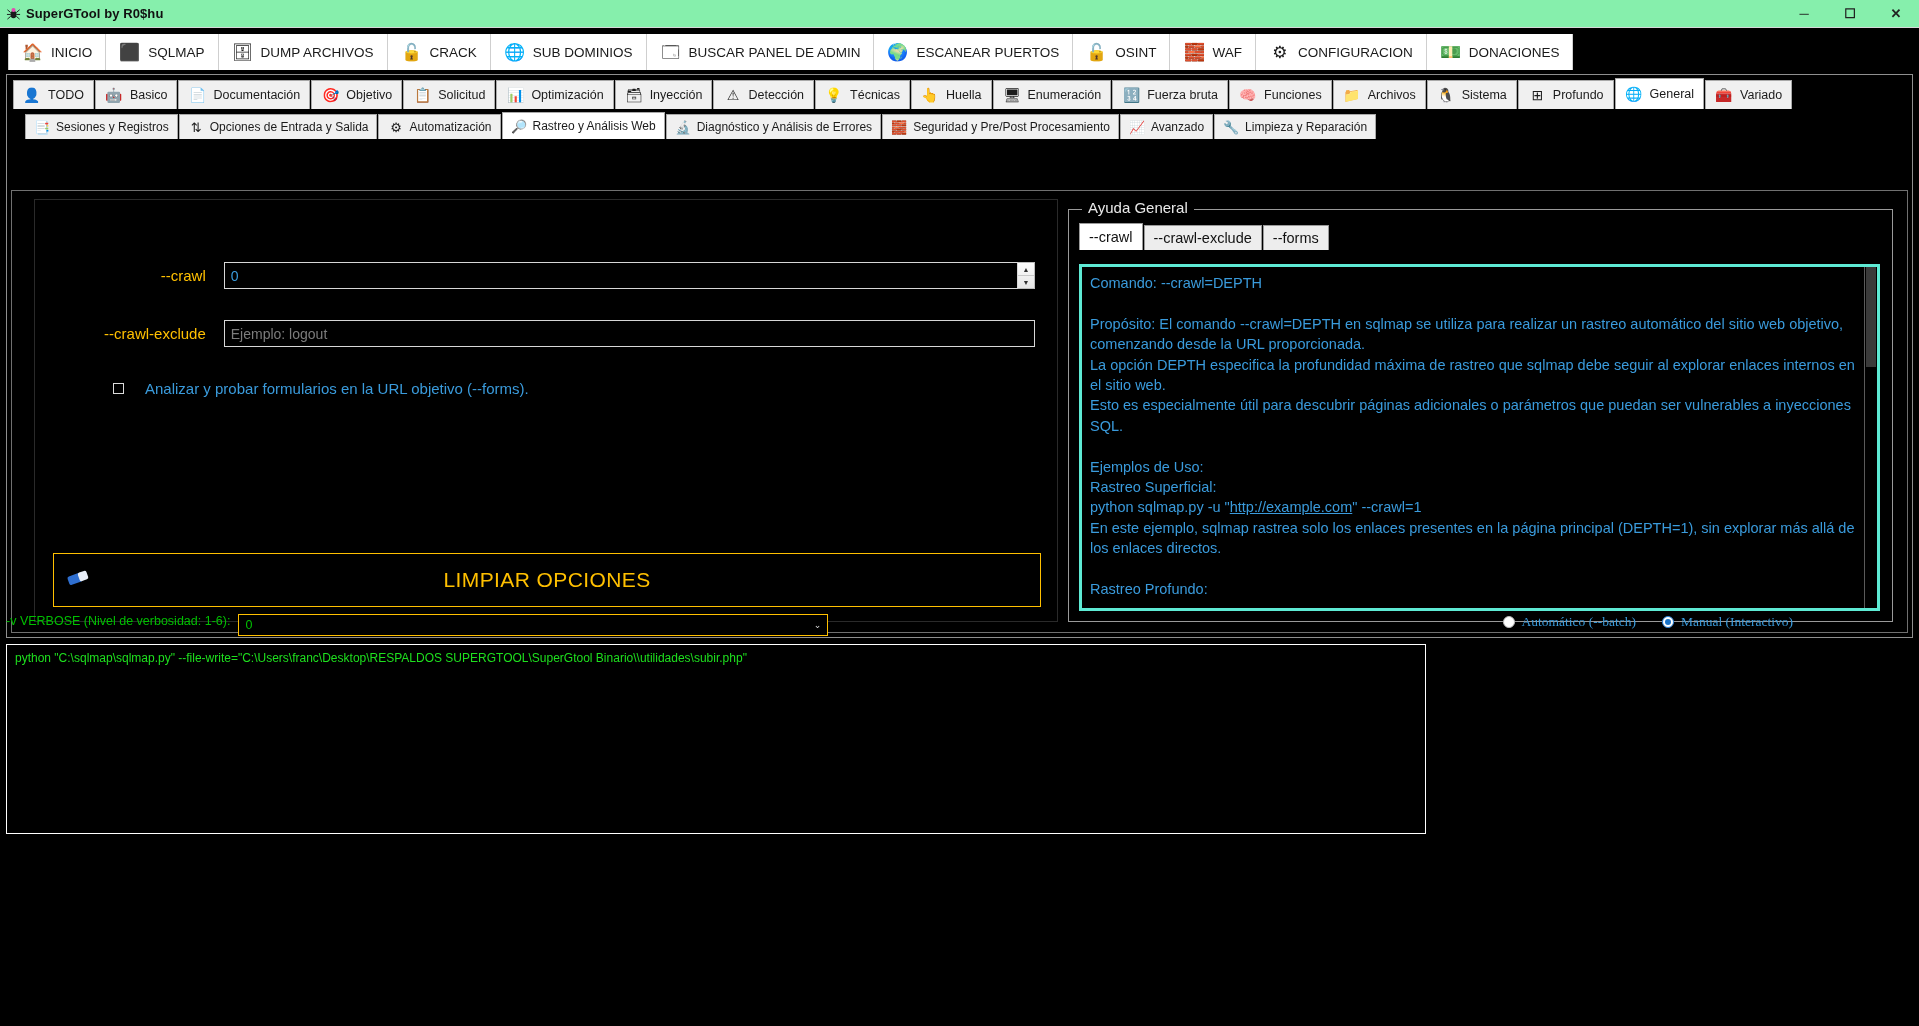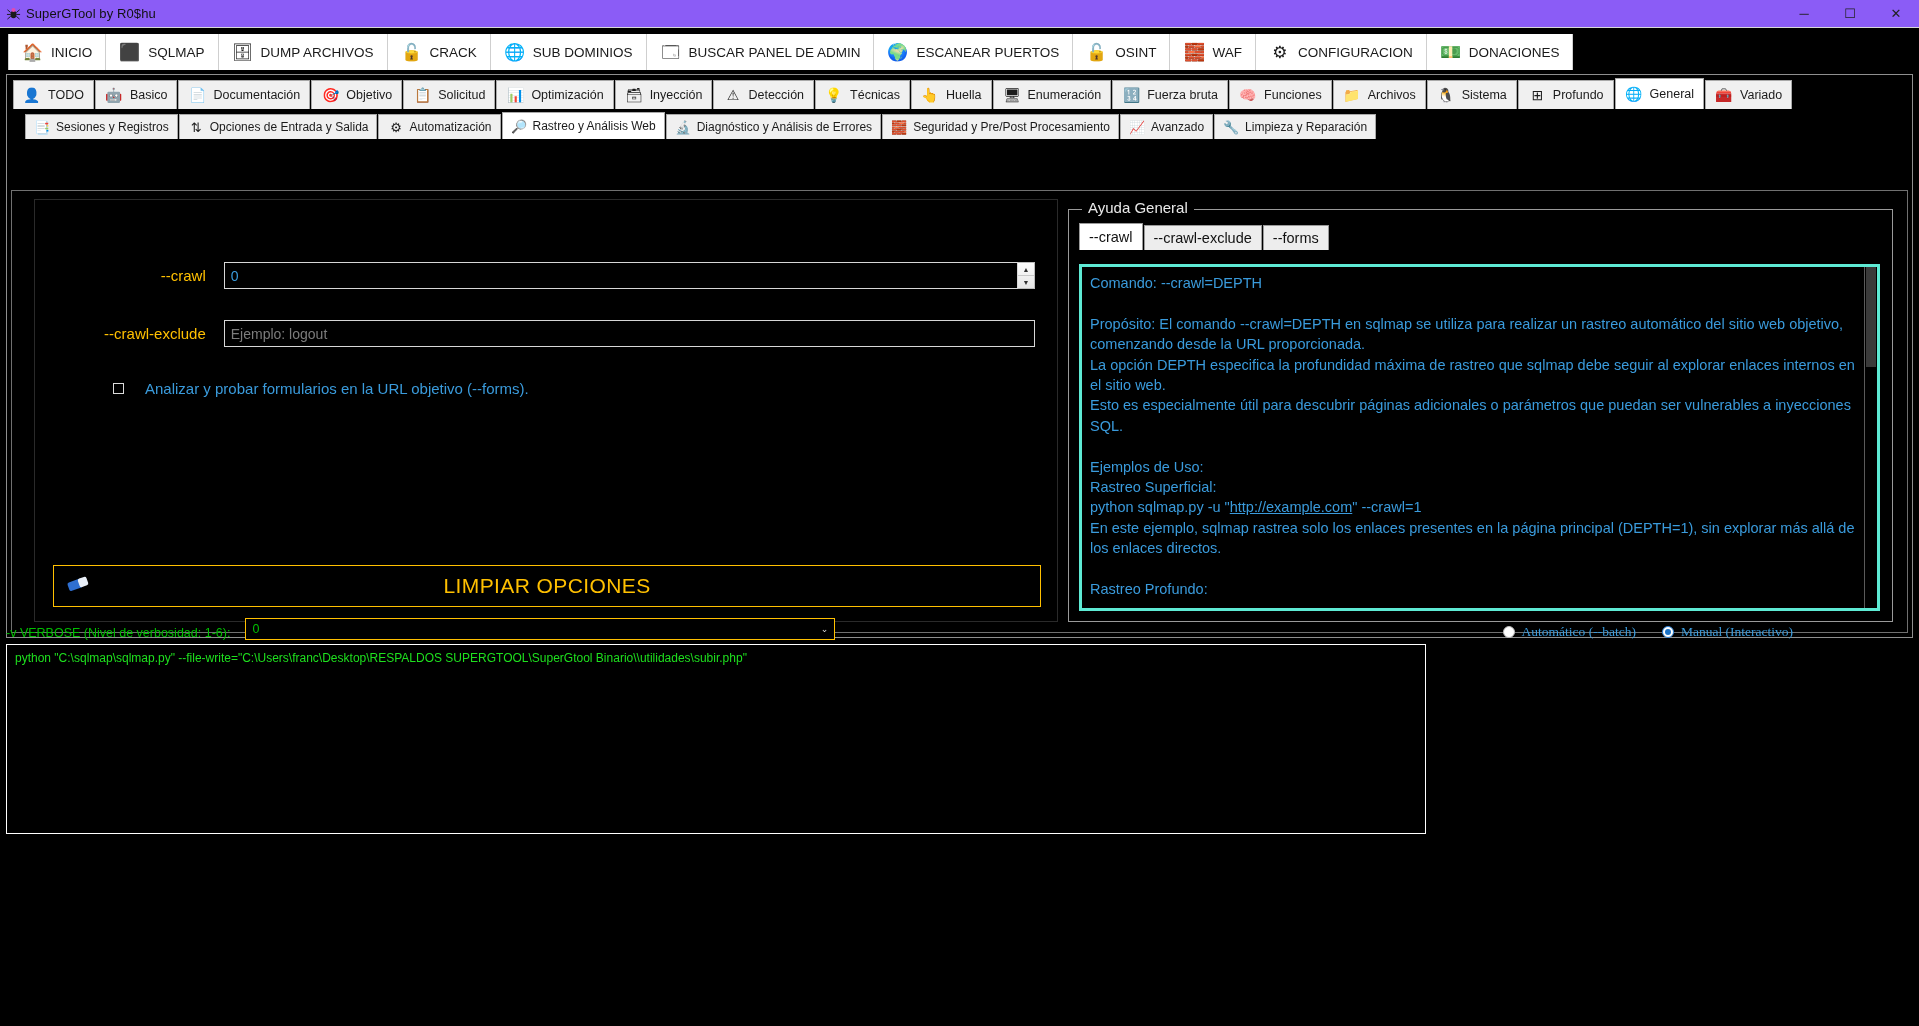--- a/index.html
+++ b/index.html
@@ -6,23 +6,24 @@
   html,body{ width:1919px; height:1026px; overflow:hidden; }
   body{
     font-family: "Liberation Sans", sans-serif;
     background:#000;
     color:#fff;
     font-size:13px;
   }
 
   
   .titlebar{
-    height:28px; background:#8b5cf6; color:#000;
+    height:28px; background:#86efac; color:#000;
     display:flex; align-items:center;
     border-bottom:1px solid #d8d8d8;
+    font-weight:bold;
   }
   .titlebar .tb-icon{ width:26px; display:flex; justify-content:center; align-items:center; font-size:14px;}
   .titlebar .tb-title{ font-size:13px; color:#111; letter-spacing:.1px;}
   .titlebar .tb-spacer{ flex:1; }
   .winbtn{
     width:46px; height:28px; display:flex; align-items:center; justify-content:center;
     font-size:13px; color:#222;
   }
 
   
@@ -105,21 +106,21 @@
     display:flex; flex-direction:column;
   }
   .spin div{ flex:1; display:flex; align-items:center; justify-content:center; font-size:7px; color:#333; border-bottom:1px solid #c9c9c9;}
   .spin div:last-child{ border-bottom:none;}
 
   .chkrow{ position:absolute; display:flex; align-items:center; gap:10px; }
   .chkbox{ width:11px; height:11px; background:#000; border:1px solid #dcdcdc; }
   .chklabel{ color:#3a9bdc; font-size:15px;margin-left:11px;}
 
   .clearbtn{
-    position:absolute; left:18px; right:16px; bottom:14px; height:42px;
+    position:absolute; left:18px; right:16px; bottom:14px; height:54px;
     border:1px solid #ffc000; background:#000;
     display:flex; align-items:center; justify-content:center; position:absolute;
   }
   .clearbtn .eraser{ position:absolute; left:12px; font-size:20px; }
   .clearbtn .lbl{ color:#ffc000; font-size:21px; letter-spacing:.4px;}
 
   
   .helpwrap{
     position:relative; flex:1; margin:8px 14px 10px 10px;
   }
@@ -145,21 +146,21 @@
   .helptext{
     flex:1; padding:6px 8px; color:#3a9bdc; font-size:14.5px; line-height:20.4px;
     overflow:hidden; white-space:pre-wrap;
   }
   .helptext a{ color:#3a9bdc; }
   .hscroll{ width:13px; background:#000; border-left:1px solid #5a5a5a; position:relative;}
   .hscroll .thumb{ position:absolute; top:0; left:1px; right:1px; height:100px; background:#3a3a3a;}
 
   
   .bottom{ position:absolute; left:6px; right:6px; top:614px; bottom:2px;}
-  .vrow{ display:flex; align-items:flex-end; height:26px; gap:15px;}
+  .vrow{ display:flex; align-items:flex-start; height:26px; gap:8px;}
   .vlabel{ color:#00c000; font-size:12.5px; white-space:nowrap;}
   .vselect{
     width:590px; height:22px; background:#000; color:#00c000;
     border:1px solid #ffc000; font-size:12.5px;
     display:flex; align-items:center; padding:0 6px; position:relative;
   }
   .vselect .arrow{ position:absolute; right:6px; font-size:9px; color:#ddd;}
   .radios{ margin-left:auto; display:flex; align-items:center; gap:26px; padding-right:120px;font-family:Liberation Serif, serif;}
   .radio{ display:flex; align-items:center; gap:7px; color:#3a9bdc; font-size:13.5px;}
   .rdot{ width:12px; height:12px; border-radius:50%; border:1px solid #b9b9b9; background:#fff; display:flex; align-items:center; justify-content:center;}

